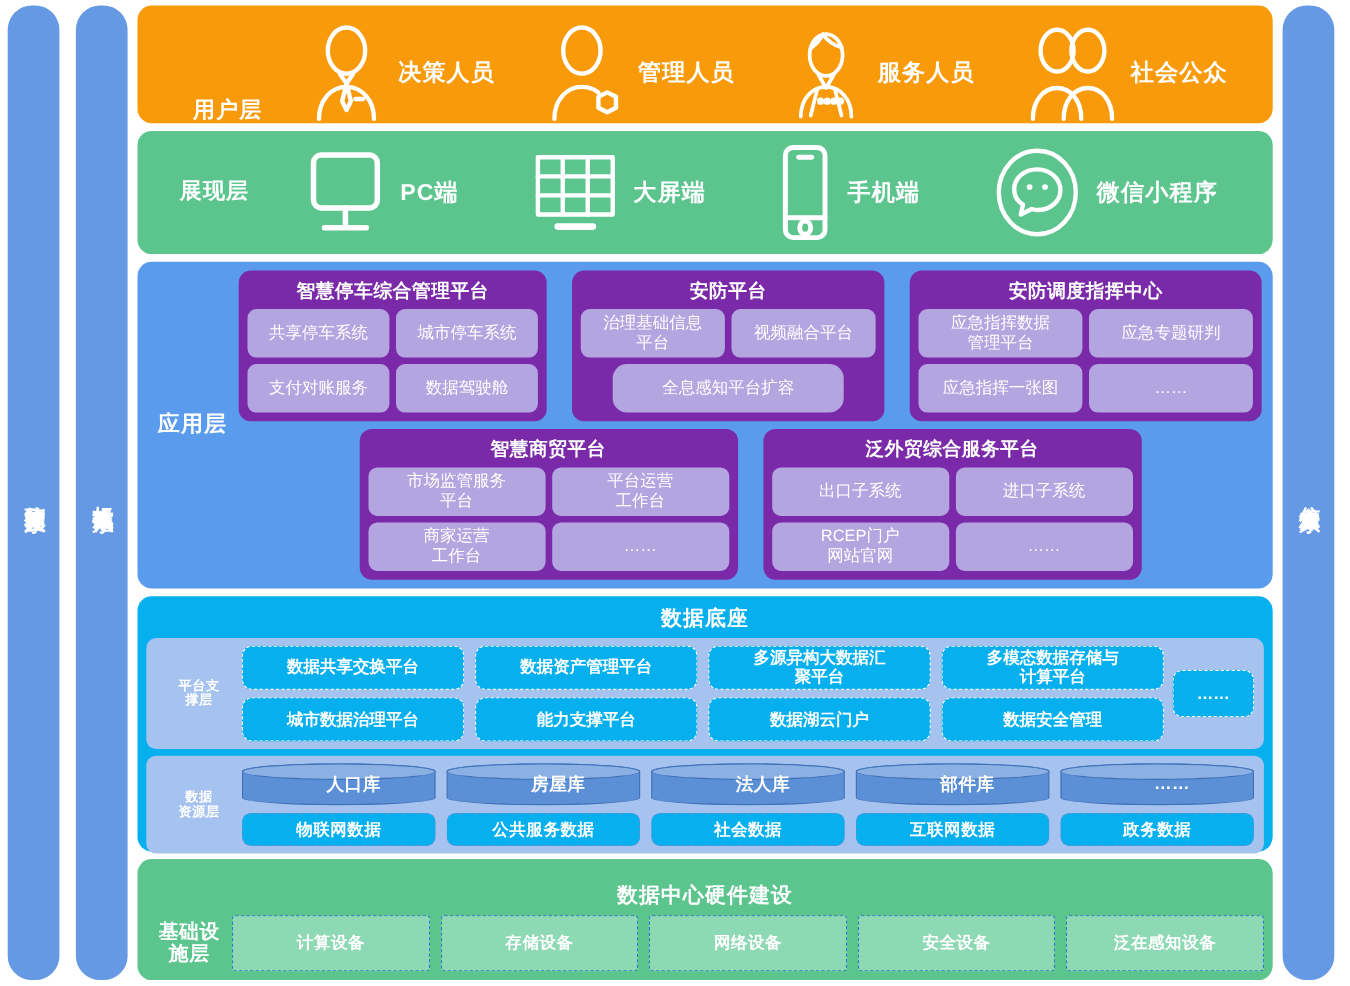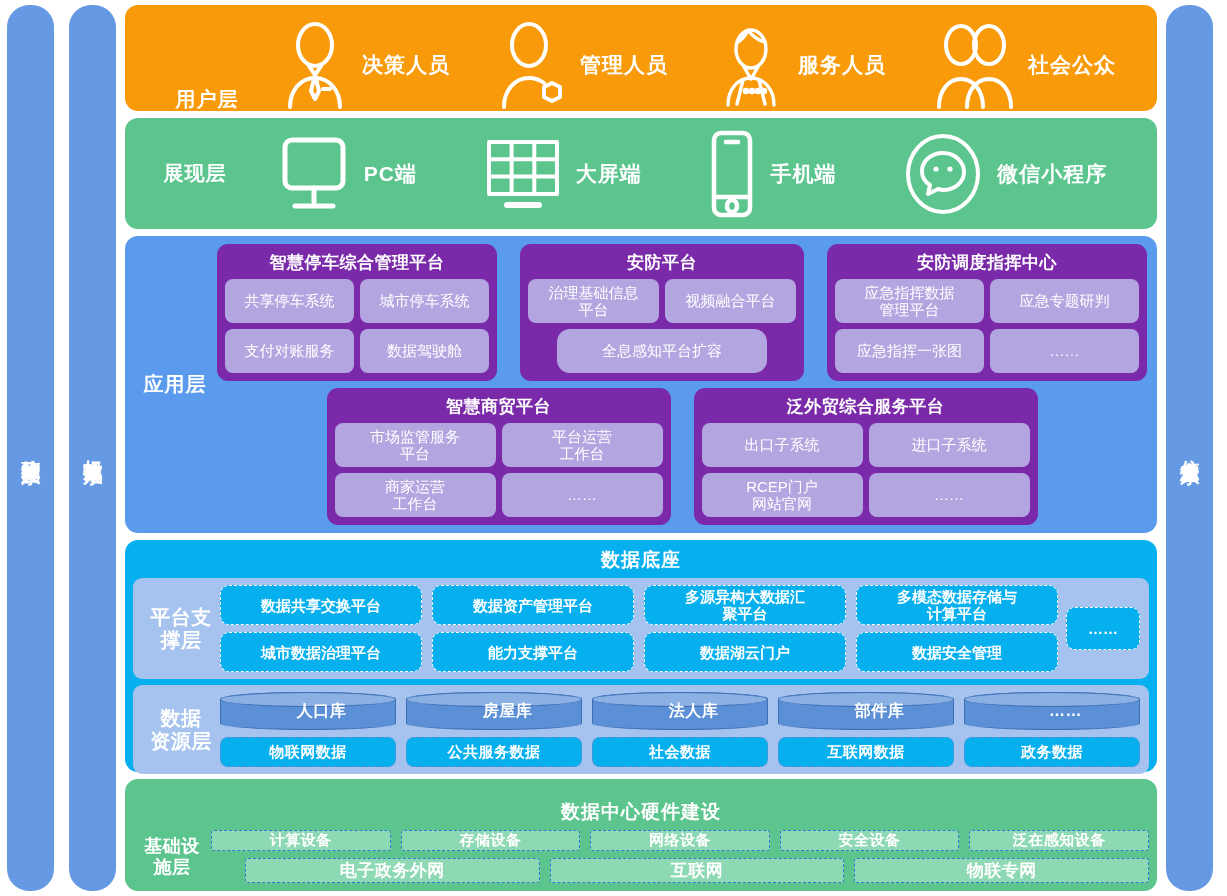--- a/index.html
+++ b/index.html
@@ -176,21 +176,21 @@
   .db-sub {
     background: #a6c3ef;
     border-radius: 9px;
     display: flex;
     align-items: stretch;
     padding: 7px 9px;
     margin-bottom: 6px;
   }
   .db-sub:last-child { margin-bottom: 0; }
   .db-sub-label {
-    color: #fff; font-weight: bold; font-size: 20px;
+    color: #fff; font-weight: bold; font-size: 12px;
     width: 78px; flex: 0 0 78px;
     display:flex; align-items:center; justify-content:center;
     text-align:center; line-height:1.14; white-space: pre-line;
     letter-spacing: .5px;
   }
   .ps-grid {
     flex: 1 1 auto;
     display: flex;
     gap: 8px;
     align-items: stretch;
@@ -548,25 +548,20 @@
         <div class="infra-label">基础设
 施层</div>
         <div class="infra-cols">
           <div class="infra-row1">
             <div class="infra-cell">计算设备</div>
             <div class="infra-cell">存储设备</div>
             <div class="infra-cell">网络设备</div>
             <div class="infra-cell">安全设备</div>
             <div class="infra-cell">泛在感知设备</div>
           </div>
-          <div class="infra-row2">
-            <div class="infra-cell wide">电子政务外网</div>
-            <div class="infra-cell wide">互联网</div>
-            <div class="infra-cell wide">物联专网</div>
-          </div>
         </div>
       </div>
     </div>
 
   </div>
 
   <div class="pillar-wrap-right">
     <div class="pillar">信息安全体系</div>
     <div class="pillar">规范管理体系</div>
   </div>

